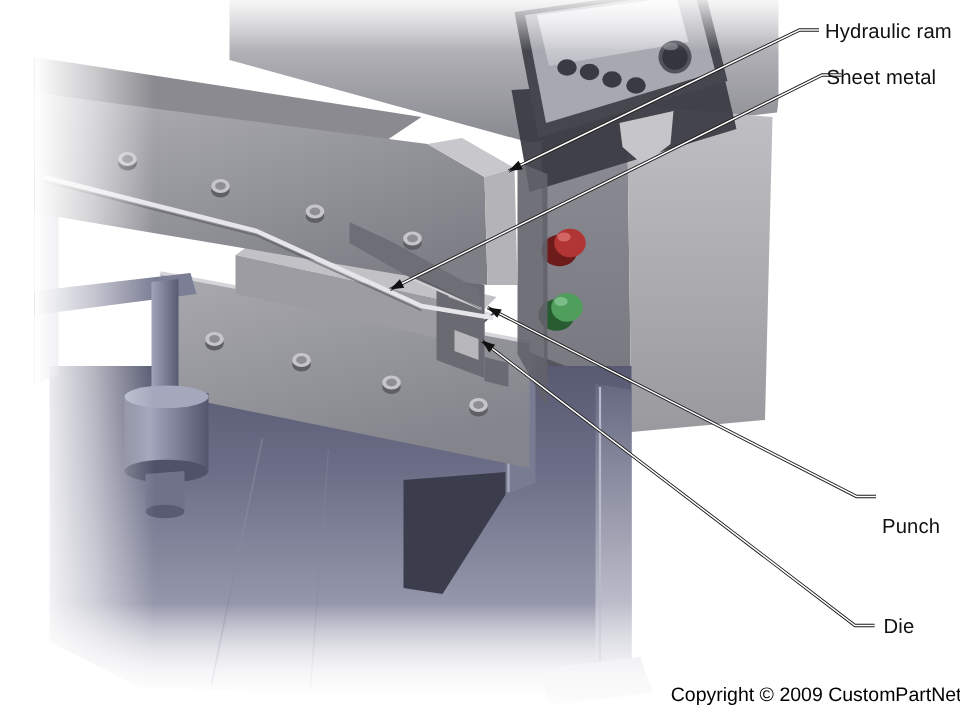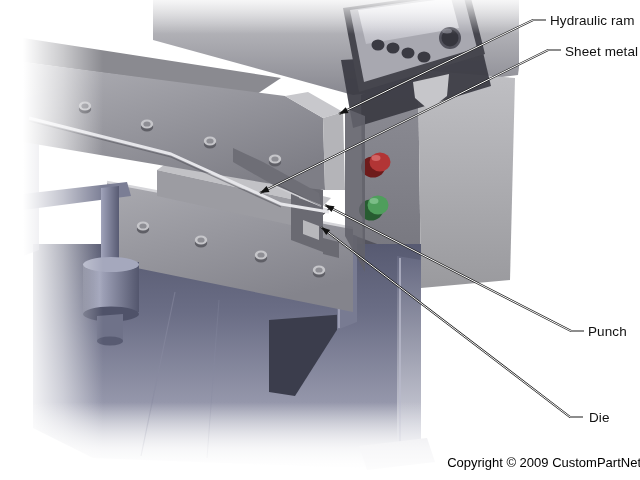--- a/index.html
+++ b/index.html
@@ -216,18 +216,18 @@
       </g>
       <g>
         <path d="M298,227 L547,417 L560,417" stroke="#1a1a1a" stroke-width="2.2"></path>
         <path d="M298,227 L547,417 L560,417" stroke="#ffffff" stroke-width="1"></path>
         <polygon fill="#111" points="298,227 303.2,235.0 307.1,229.9"></polygon>
       </g>
     </g>
   </svg>
 
   <div class="callout" style="left:527px;top:13px">Hydraulic ram</div>
-  <div class="callout" style="left:542px;top:44px">Sheet metal</div>
-  <div class="callout" style="left:565px;top:324px">Punch</div>
+  <div class="callout" style="left:528px;top:44px">Sheet metal</div>
+  <div class="callout" style="left:565px;top:343px">Punch</div>
   <div class="callout" style="left:566px;top:410px">Die</div>
 
   <div class="copyright">Copyright © 2009 CustomPartNet</div>
 </div>
 
 </body></html>

